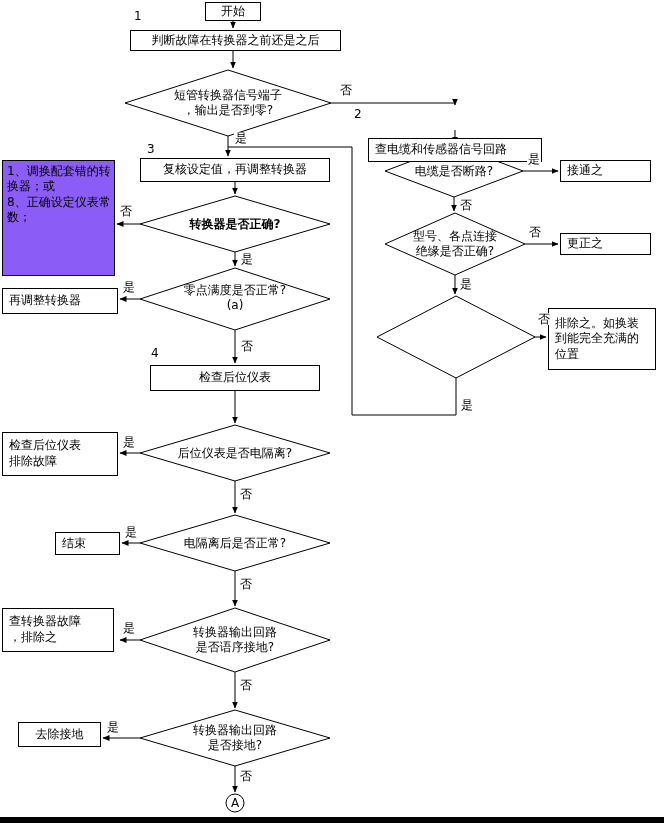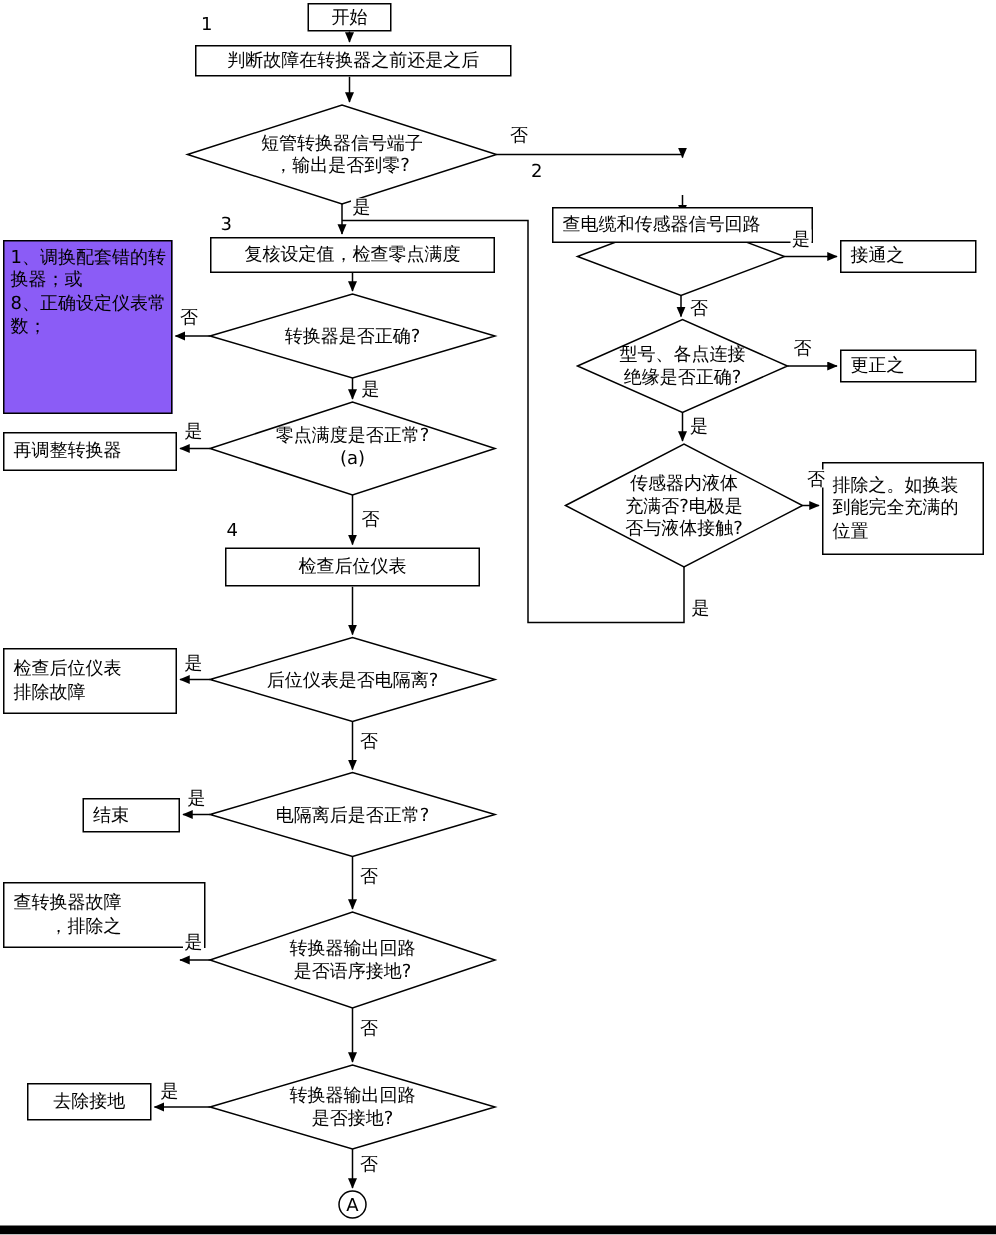--- a/index.html
+++ b/index.html
@@ -83,54 +83,52 @@
   <div class="box la" style="left:368px; top:106px; width:174px; height:24px;margin-top:32px;">查电缆和传感器信号回路</div>
 
   <div class="box la" style="left:560px; top:160px; width:91px; height:22px;">接通之</div>
 
   <div class="box la" style="left:560px; top:233px; width:91px; height:22px;">更正之</div>
 
   <div class="box la" style="left:548px; top:308px; width:108px; height:62px;">排除之。如换装
 到能完全充满的
 位置</div>
 
-  <div class="box" style="left:140px; top:158px; width:190px; height:24px;">复核设定值，检查零点满度</div>
+  <div class="box" style="left:140px; top:158px; width:190px; height:24px;">复核设定值，再调整转换器</div>
 
   <div class="list-box" style="left:2px; top:160px; width:113px; height:116px;">
     <div class="item">1、调换配套错的转换器；或</div>
     <div class="item">8、正确设定仪表常数；</div>
   </div>
 
   <div class="box la" style="left:2px; top:288px; width:116px; height:26px;">再调整转换器</div>
 
 
   <div class="box" style="left:150px; top:365px; width:170px; height:26px;">检查后位仪表</div>
 
   <div class="box la" style="left:2px; top:432px; width:116px; height:44px;">检查后位仪表
 排除故障</div>
 
   <div class="box la" style="left:55px; top:532px; width:65px; height:23px;">结束</div>
 
-  <div class="box la" style="left:2px; top:588px; width:135px; height:44px;text-align:right;">查转换器故障
+  <div class="box la" style="left:2px; top:608px; width:112px; height:44px;">查转换器故障
 ，排除之</div>
 
   <div class="box" style="left:18px; top:722px; width:83px; height:25px;">去除接地</div>
 
   <div class="dtext" style="left:140px; top:83px; width:176px; height:40px;">短管转换器信号端子
 ，输出是否到零?</div>
 
+  <div class="dtext" style="left:384px; top:160px; width:140px; height:22px;">电缆是否断路?</div>
 
   <div class="dtext" style="left:390px; top:228px; width:130px; height:32px;">型号、各点连接
 绝缘是否正确?</div>
 
-  <div class="dtext" style="left:396px; top:313px; width:120px; height:48px;">传感器内液体
-充满否?电极是
-否与液体接触?</div>
 
-  <div class="dtext" style="left:150px; top:213px; width:170px; height:22px;">转换器是否正确?</div>
+  <div class="dtext" style="left:150px; top:213px; width:170px; height:22px;font-weight:bold;">转换器是否正确?</div>
 
   <div class="dtext" style="left:150px; top:272px; width:170px; height:52px;">
     <span>零点满度是否正常?</span>
     <span>(a)</span>
   </div>
 
   <div class="dtext" style="left:150px; top:442px; width:170px; height:22px;">后位仪表是否电隔离?</div>
 
   <div class="dtext" style="left:150px; top:532px; width:170px; height:22px;">电隔离后是否正常?</div>
 

